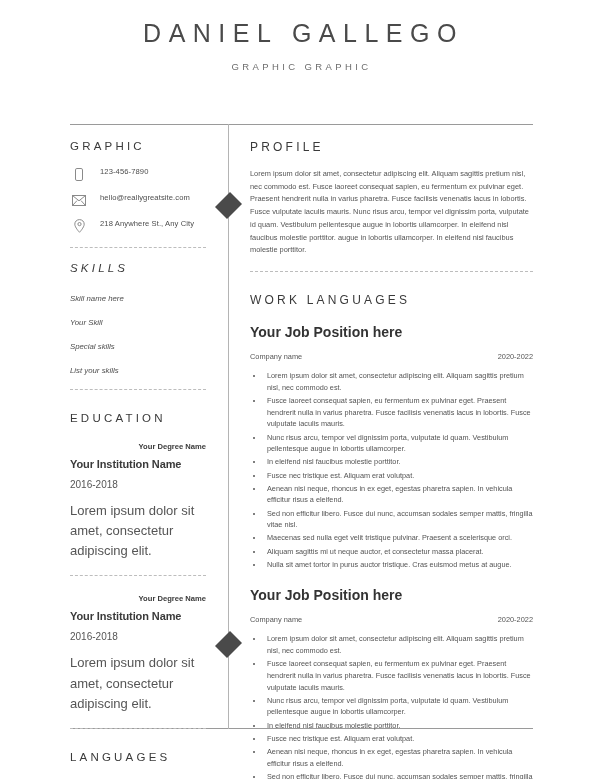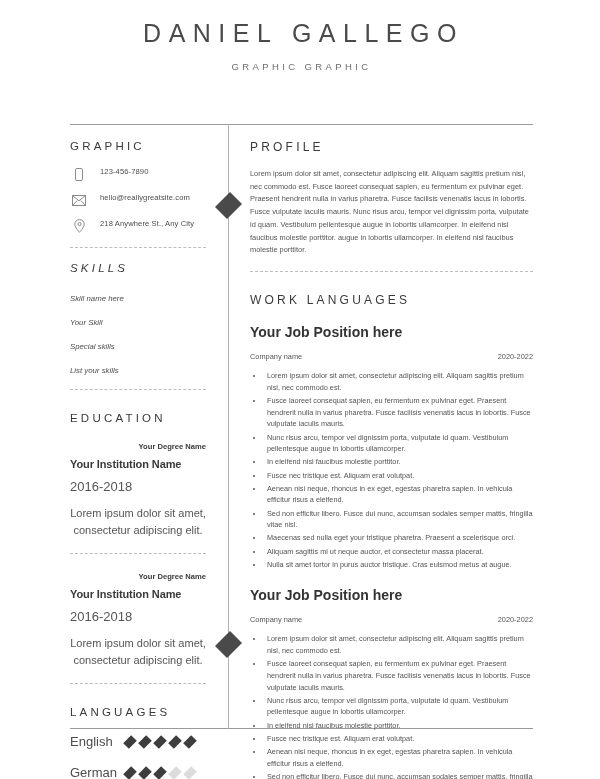--- a/index.html
+++ b/index.html
@@ -156,30 +156,29 @@
     text-align: right;
   }
   .edu-inst {
     font-size: 11px;
     font-weight: bold;
     color: #3a3a3a;
     margin-top: 7px;
     letter-spacing: -0.1px;
   }
   .edu-years {
-    font-size: 13px;
+    font-size: 10px;
     color: #555;
     margin-top: 9px;
   }
   .edu-desc {
-    font-size: 11px;
+    font-size: 13px;
     color: #555;
     margin-top: 11px;
     line-height: 1.55;
-    text-align: center;
   }
 
   
   .lang-wrap { margin-top: 22px; }
   .lang-row {
     display: flex;
     align-items: center;
     margin-top: 16px;
   }
   .lang-name {
@@ -371,21 +370,21 @@
             <span class="job-dates">2020-2022</span>
           </div>
           <ul class="job-bullets">
             <li>Lorem ipsum dolor sit amet, consectetur adipiscing elit. Aliquam sagittis pretium nisl, nec commodo est.</li>
             <li>Fusce laoreet consequat sapien, eu fermentum ex pulvinar eget. Praesent hendrerit nulla in varius pharetra. Fusce facilisis venenatis lacus in lobortis. Fusce vulputate iaculis mauris.</li>
             <li>Nunc risus arcu, tempor vel dignissim porta, vulputate id quam. Vestibulum pellentesque augue in lobortis ullamcorper.</li>
             <li>In eleifend nisl faucibus molestie porttitor.</li>
             <li>Fusce nec tristique est. Aliquam erat volutpat.</li>
             <li>Aenean nisi neque, rhoncus in ex eget, egestas pharetra sapien. In vehicula efficitur risus a eleifend.</li>
             <li>Sed non efficitur libero. Fusce dui nunc, accumsan sodales semper mattis, fringilla vitae nisl.</li>
-            <li>Maecenas sed nulla eget your tristique pharetra. Praesent a scelerisque orci.</li>
+            <li>Maecenas sed nulla eget velit tristique pulvinar. Praesent a scelerisque orci.</li>
             <li>Aliquam sagittis mi ut neque auctor, et consectetur massa placerat.</li>
             <li>Nulla sit amet tortor in purus auctor tristique. Cras euismod metus at augue.</li>
           </ul>
         </div>
 
         <div class="job">
           <div class="job-title">Your Job Position here</div>
           <div class="job-meta">
             <span class="job-company">Company name</span>
             <span class="job-dates">2020-2022</span>

